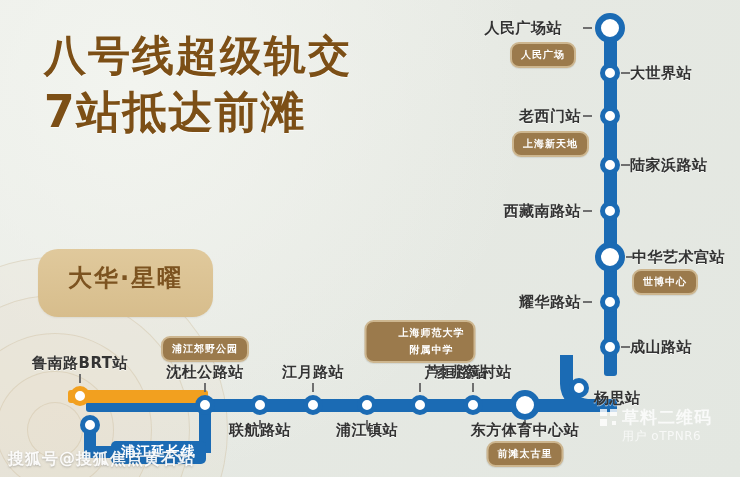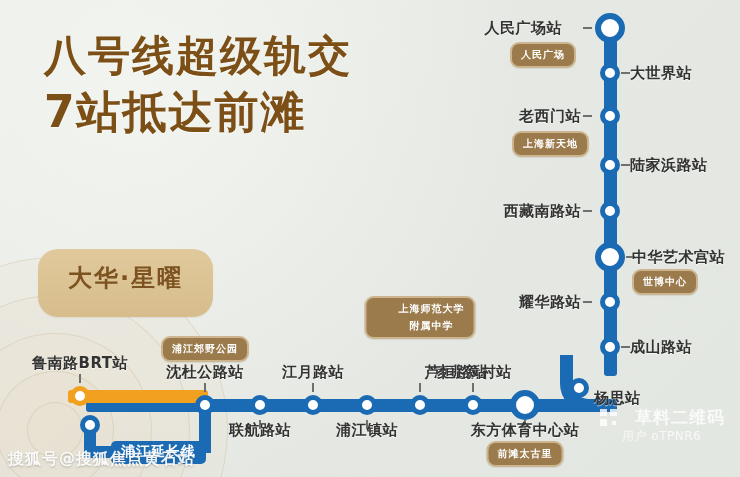--- a/index.html
+++ b/index.html
@@ -117,21 +117,21 @@
   
   .tag-blue{
     position:absolute;white-space:nowrap;
     background:#1b6bb4;color:#ffffff;border-radius:5px;
     padding:2px 10px 3px;font-size:14px;font-weight:bold;letter-spacing:1px;
     font-family:"DejaVu Sans","Liberation Sans",sans-serif;
   }
 
   
   .wm-qr{
-    position:absolute;left:600px;top:406px;display:flex;align-items:center;gap:18px;
+    position:absolute;left:600px;top:406px;display:flex;align-items:center;gap:5px;
     color:rgba(255,255,255,.78);pointer-events:none;
   }
   .wm-qr .qr{width:17px;height:17px;position:relative;flex:0 0 17px;}
   .wm-qr .qr i{position:absolute;background:rgba(255,255,255,.8);display:block;}
   .wm-qr .qr i:nth-child(1){left:0;top:0;width:7px;height:7px;}
   .wm-qr .qr i:nth-child(2){right:0;top:0;width:7px;height:7px;}
   .wm-qr .qr i:nth-child(3){left:0;bottom:0;width:7px;height:7px;}
   .wm-qr .qr i:nth-child(4){right:1px;bottom:1px;width:4px;height:4px;}
   .wm-qr-txt{font-size:17px;font-weight:bold;letter-spacing:1px;
     font-family:"DejaVu Sans","Liberation Sans",sans-serif;}
@@ -221,21 +221,21 @@
   <div class="lbl below" style="left:525px;top:421px;">东方体育中心站</div>
   <div class="poi c" style="left:525px;top:441px;">前滩太古里</div>
 
   <div class="dot sm" style="left:463px;top:395px;"></div>
   <div class="tick v" style="left:472px;top:383px;"></div>
   <div class="lbl above" style="left:473px;top:382px;">凌兆新村站</div>
 
   <div class="dot sm" style="left:410px;top:395px;"></div>
   <div class="tick v" style="left:419px;top:383px;"></div>
   <div class="lbl above" style="left:420px;top:382px;margin-left:36px;">芦恒路站</div>
-  <div class="poi c" style="left:420px;top:296px;padding-left:32px;">
+  <div class="poi c" style="left:420px;top:320px;padding-left:32px;">
     <div>上海师范大学</div>
     <div>附属中学</div>
   </div>
 
   <div class="dot sm" style="left:357px;top:395px;"></div>
   <div class="tick v" style="left:366px;top:420px;"></div>
   <div class="lbl below" style="left:367px;top:421px;">浦江镇站</div>
 
   <div class="dot sm" style="left:303px;top:395px;"></div>
   <div class="tick v" style="left:312px;top:383px;"></div>

